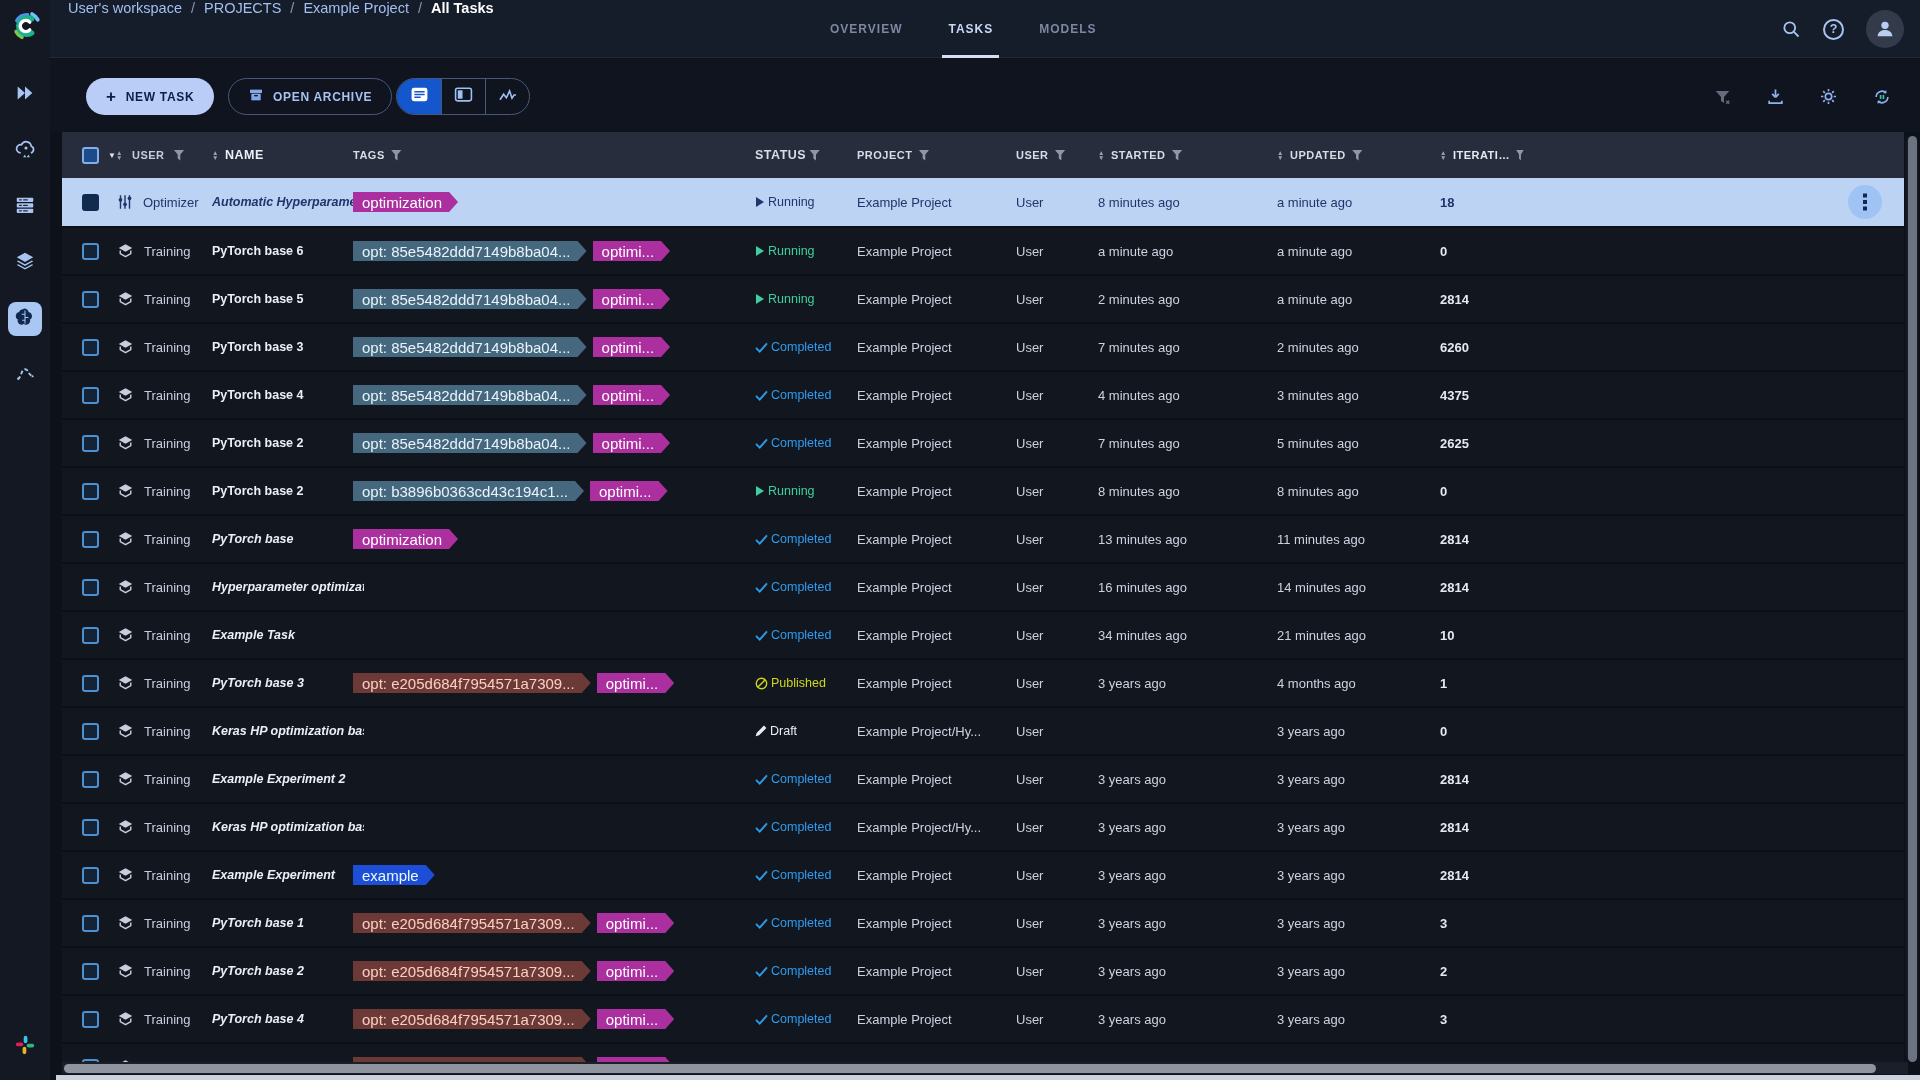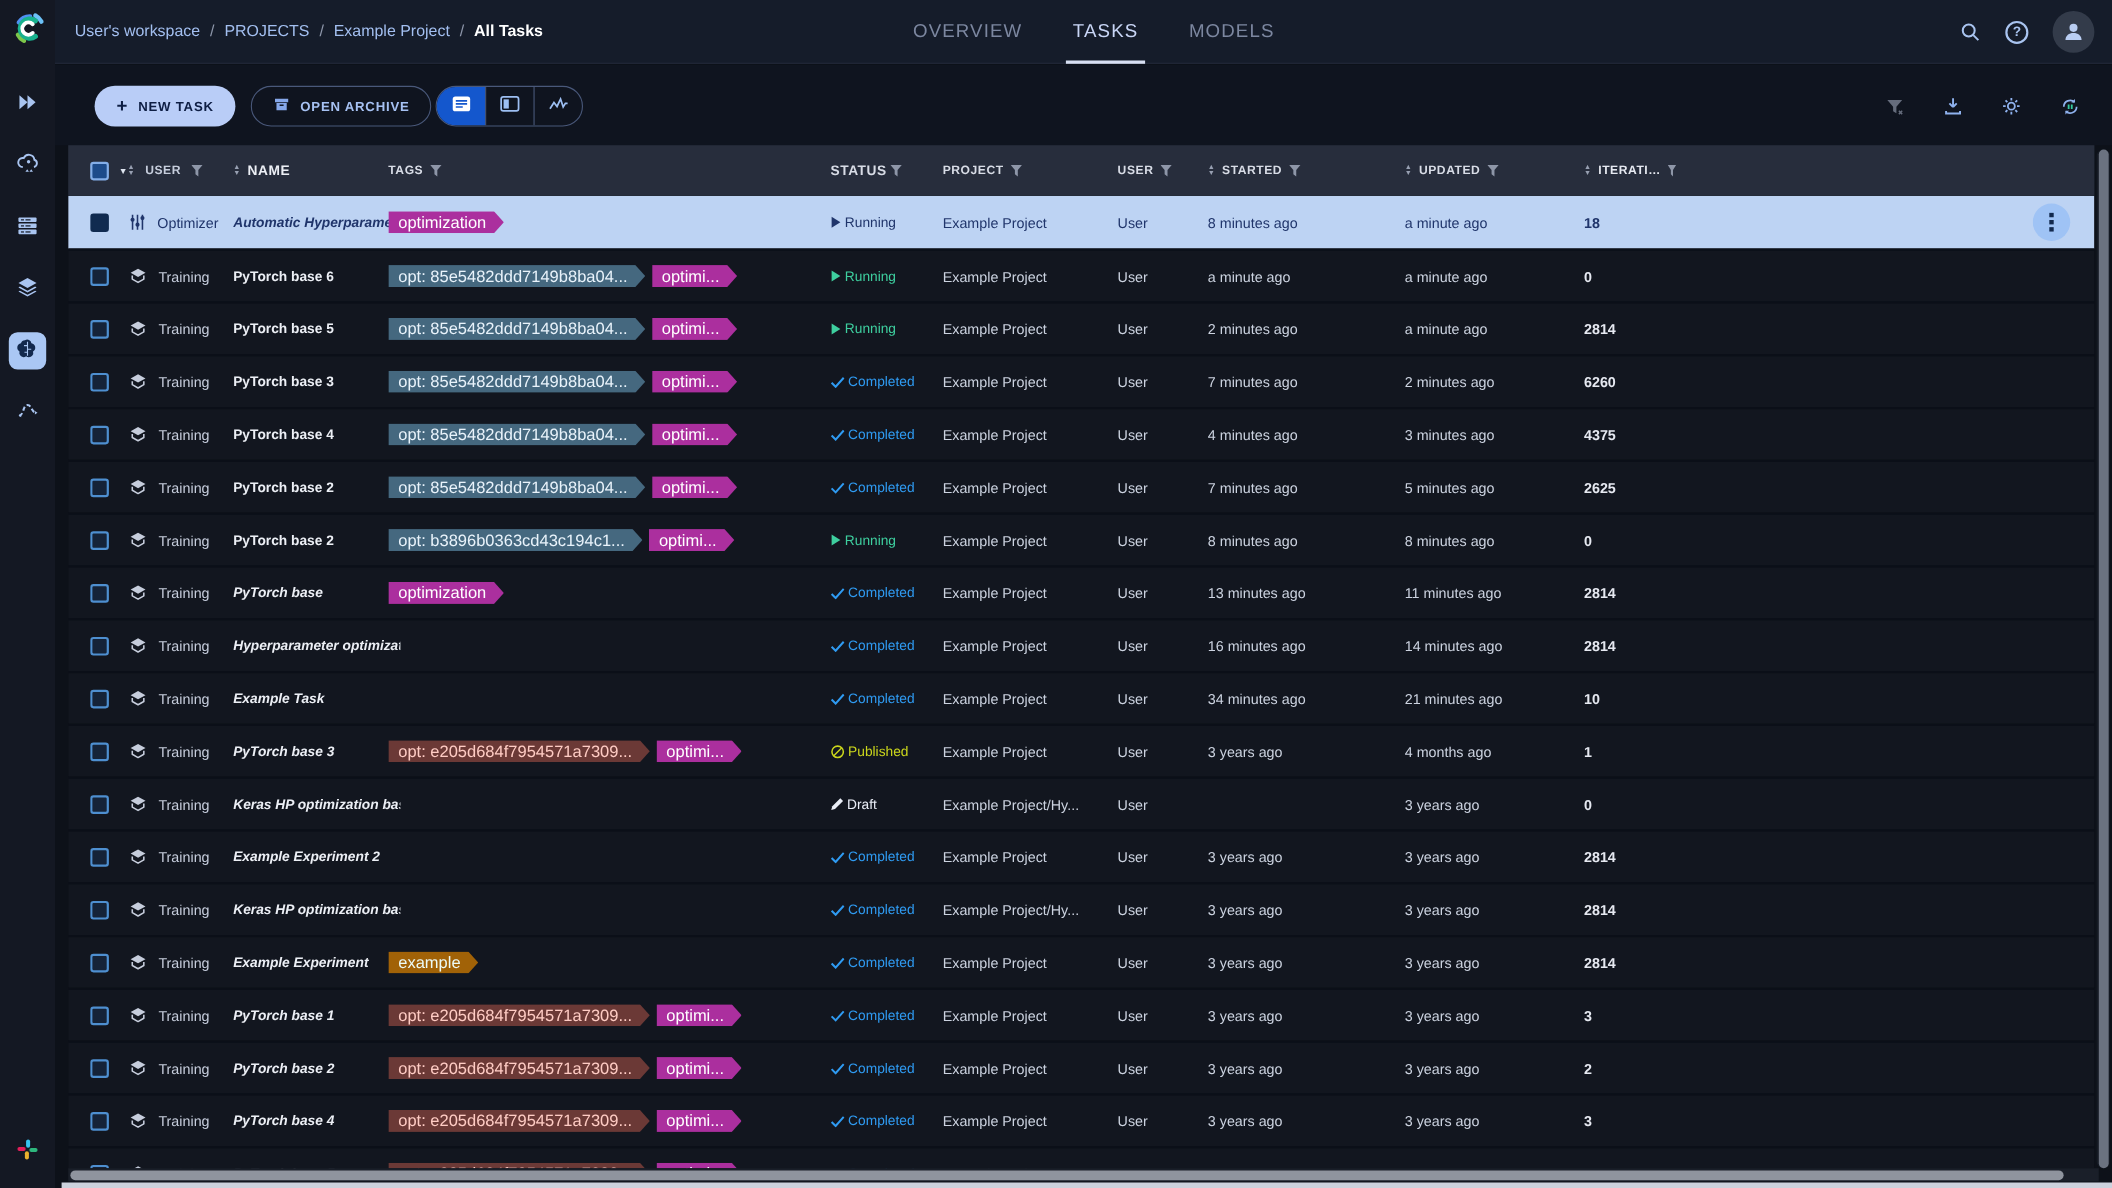--- a/index.html
+++ b/index.html
@@ -12,27 +12,27 @@
     background:#141823; z-index:5; display:flex; flex-direction:column; align-items:center; }
   .logo { width:50px; height:52px; display:grid; place-items:center; }
   .side-nav { margin-top:26px; display:flex; flex-direction:column; gap:22px; align-items:center; }
   .side-btn { width:34px; height:34px; display:grid; place-items:center; color:#a9c4f0; border-radius:8px; cursor:pointer; }
   .side-btn.active { background:#aac7f4; color:#12294e; }
   .side-bottom { position:absolute; bottom:18px; left:0; width:50px; display:grid; place-items:center; }
 
   
   .topbar { position:absolute; left:50px; top:0; width:1870px; height:58px;
     background:#151c2a; border-bottom:1px solid #232a3a; }
-  .crumbs { position:absolute; left:18px; top:0; height:58px; display:flex; align-items:center; gap:9px;
+  .crumbs { position:absolute; left:18px; top:0; height:58px; display:flex; align-items:flex-start; gap:9px;
     font-size:14.5px; color:#a3bff0; }
   .crumb-sep { color:#8e97ab; }
   .crumb.last { color:#ffffff; font-weight:bold; }
   .tabs { position:absolute; left:780px; top:0; height:58px; display:flex; gap:46px; }
-  .tab { height:100%; display:flex; align-items:center; position:relative; font-size:17px;
-    font-weight:normal; letter-spacing:1px; color:#7c87a0; cursor:pointer; }
+  .tab { height:100%; display:flex; align-items:center; position:relative; font-size:12px;
+    font-weight:bold; letter-spacing:1px; color:#7c87a0; cursor:pointer; }
   .tab.active { color:#c9d6f6;text-align:center; }
   .tab.active::after { content:""; position:absolute; left:-6px; right:-6px; bottom:0; height:3px; background:#d7dff2; }
   .top-icons { position:absolute; right:16px; top:0; height:58px; display:flex; align-items:center; gap:22px; }
   .tico { color:#a9c4f0; display:grid; place-items:center; cursor:pointer; }
   .help-circle { width:21px; height:21px; border:2px solid #a9c4f0; border-radius:50%;
     display:grid; place-items:center; font-size:12.5px; font-weight:bold; color:#a9c4f0; }
   .avatar { width:38px; height:38px; border-radius:50%; background:#333b4a; display:grid; place-items:center; }
 
   
   .toolbar { position:absolute; left:50px; top:59px; width:1870px; height:73px; background:#0f141f; }
@@ -84,21 +84,21 @@
   .st-published { color:#cbd61c; } .st-draft { color:#e9edf6; }
   .row.selected .st { color:#20356b; }
   .cb { width:17px; height:17px; border:2px solid #4e8fd0; border-radius:3px; background:#152338; cursor:pointer; }
   .cb.head { background:#1d4b8a; border-color:#84aee8; }
   .row.selected .cb { background:#112b50; border-color:#112b50; }
   .tag { height:20px; display:flex; align-items:center; font-size:15px; padding:0 16px 0 9px;
     clip-path:polygon(0 0,calc(100% - 9px) 0,100% 50%,calc(100% - 9px) 100%,0 100%); cursor:pointer; flex:none; }
   .tag-magenta { background:#ab2f9e; color:#ffffff; }
   .tag-steel { background:#45687f; color:#e9f3fb; }
   .tag-maroon { background:#6b3936; color:#ffccc4; }
-  .tag-teal { background:#a16207; color:#ecfaf5; }
+  .tag-teal { background:#1d4ed8; color:#ecfaf5; }
   .menu-btn { width:34px; height:34px; border-radius:50%; background:#9fc3f5; display:grid; place-items:center; cursor:pointer; }
   .menu-dots { width:3.5px; height:3.5px; background:#12294e;
     box-shadow:0 -6.5px 0 #12294e, 0 6.5px 0 #12294e; }
 
   
   .vscroll { position:absolute; right:2px; top:136px; width:12px; height:926px; background:#151a24; border-radius:6px; }
   .vthumb { position:absolute; left:1.5px; top:0; width:9px; height:100%; background:#6b7280; border-radius:5px; }
   .hscroll { position:absolute; left:62px; top:1062px; width:1846px; height:12px; background:#1a1f29; }
   .hthumb { position:absolute; left:2px; top:1.5px; width:1812px; height:9px; background:#8f949e; border-radius:5px; }
   .bottom-strip { position:absolute; left:56px; top:1075px; width:1864px; height:5px; background:#ccd2dd; }

